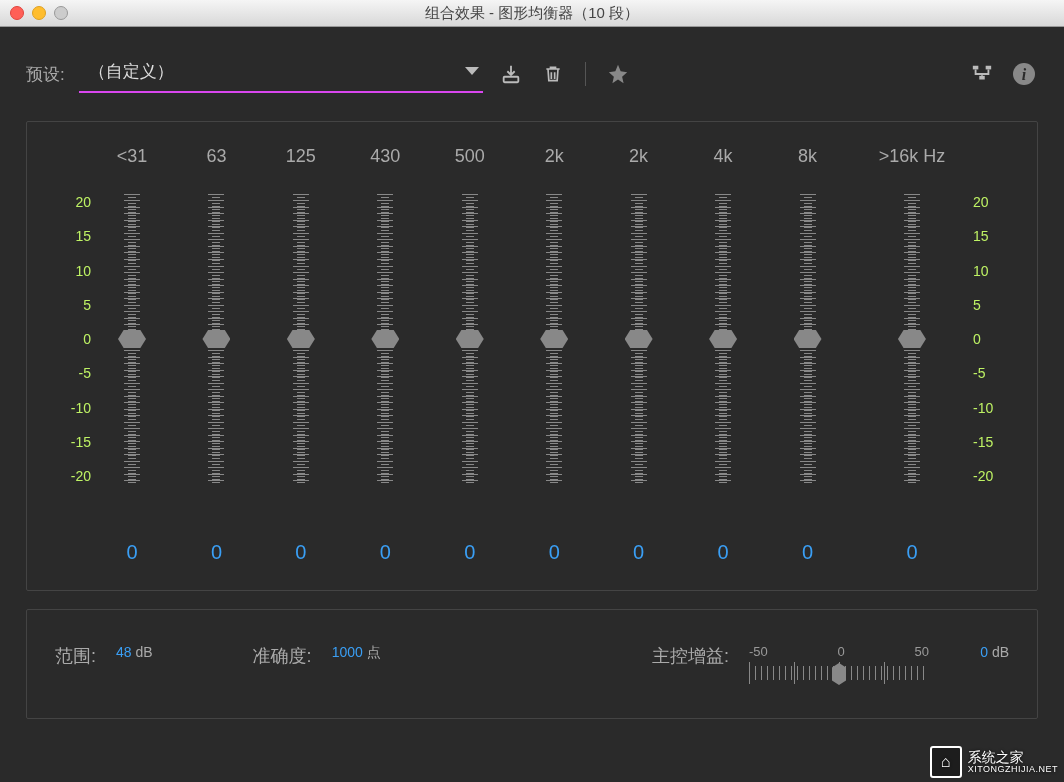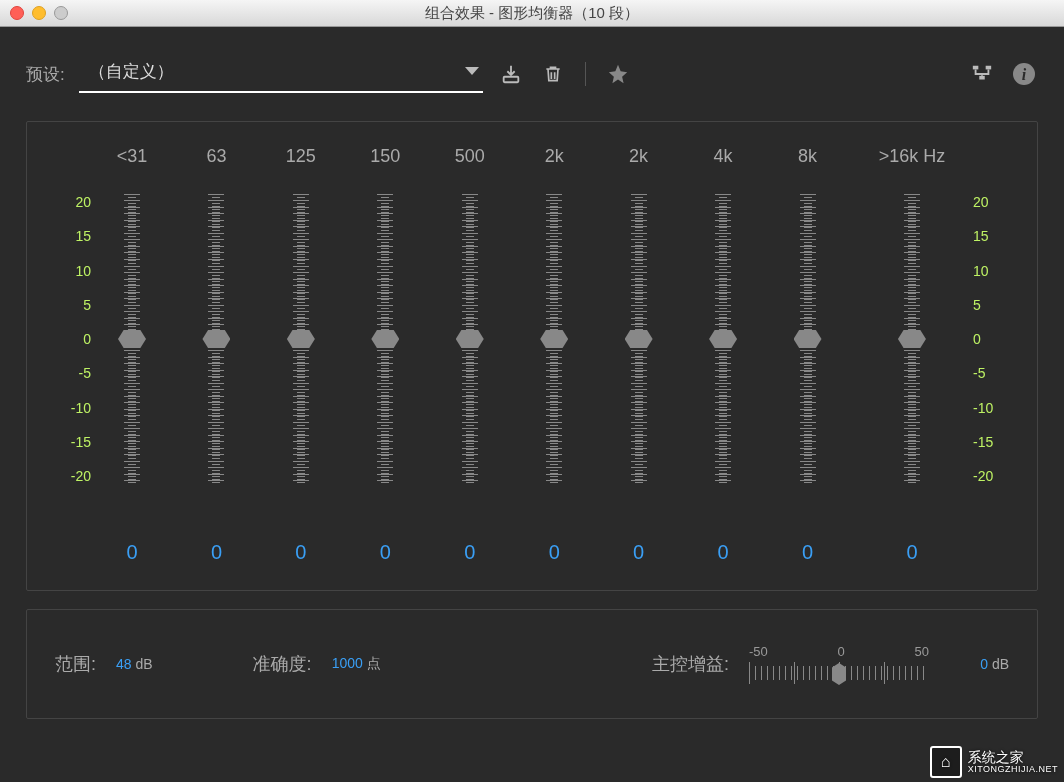--- a/index.html
+++ b/index.html
@@ -6,21 +6,21 @@
   .titlebar{height:26px;background:linear-gradient(#f5f5f5,#d8d8d8);display:flex;align-items:center;position:relative;border-bottom:1px solid #999}
   .traffic{display:flex;gap:8px;margin-left:10px}
   .tl{width:12px;height:12px;border-radius:50%}
   .tl.red{background:#ff5f57;border:1px solid #e0443e}
   .tl.yellow{background:#ffbd2e;border:1px solid #dea123}
   .tl.green{background:#ccc;border:1px solid #999}
   .wtitle{position:absolute;left:0;right:0;text-align:center;color:#444;font-size:15px}
   .content{background:#2a2a2a;padding:28px 26px}
   .toolbar{display:flex;align-items:center;gap:14px;margin-bottom:28px}
   .lbl{color:#aaa;font-size:17px}
-  .preset{flex:0 0 390px;height:32px;border-bottom:2px solid #ffffff;display:flex;align-items:center;justify-content:space-between;color:#ddd;font-size:17px;padding:0 4px 4px 10px;cursor:pointer}
+  .preset{flex:0 0 390px;height:32px;border-bottom:2px solid #d946ef;display:flex;align-items:center;justify-content:space-between;color:#ddd;font-size:17px;padding:0 4px 4px 10px;cursor:pointer}
   .chev-down{width:0;height:0;border-left:7px solid transparent;border-right:7px solid transparent;border-top:8px solid #bbb}
   .icon{color:#bbb;cursor:pointer;display:flex;align-items:center;justify-content:center;width:28px;height:28px}
   .spacer{flex:1}
   .sep{width:1px;height:24px;background:#555;margin:0 4px}
 
   .panel{border:1px solid #444;border-radius:2px;background:#2a2a2a}
   .eq-panel{padding:24px 28px 26px 28px;position:relative;height:470px;box-sizing:border-box}
 
   .bands{display:flex;justify-content:space-between;align-items:flex-start;position:absolute;left:70px;right:70px;top:24px}
   .band{width:70px;text-align:center}
@@ -37,21 +37,21 @@
   .thumb{position:absolute;top:50%;left:50%;transform:translate(-50%,-50%);width:28px;height:18px;background:#888;cursor:pointer;clip-path:polygon(20% 0,80% 0,100% 50%,80% 100%,20% 100%,0 50%)}
 
   .scale-left,.scale-right{position:absolute;top:72px;height:290px;display:flex;flex-direction:column;justify-content:space-between;font-size:14px;color:#bef264}
   .scale-left{left:34px;text-align:right;width:30px}
   .scale-right{right:34px;text-align:left;width:30px}
 
   .values-row{position:absolute;bottom:26px;left:70px;right:70px;display:flex;justify-content:space-between}
   .val{width:70px;text-align:center;color:#3a9ff5;font-size:20px;cursor:pointer}
   .last-val{width:110px}
 
-  .bottom-panel{margin-top:18px;padding:34px 28px;display:flex;align-items:center;gap:20px}
+  .bottom-panel{margin-top:18px;padding:34px 28px;display:flex;align-items:flex-start;gap:20px}
   .blue{color:#3a9ff5}
   .bp-lbl{font-size:18px;color:#aaa}
   .bp-val{font-size:14px}
 
   .hslider{position:relative;width:180px;height:40px}
   .hslider-ticks{position:absolute;top:0;left:0;right:0;display:flex;justify-content:space-between;font-size:13px;color:#999}
   .hslider-track{position:absolute;top:22px;left:0;right:0;height:14px;background:repeating-linear-gradient(to right,#888 0,#888 1px,transparent 1px,transparent 6px)}
   .hslider-track::before{content:"";position:absolute;top:-4px;height:22px;left:0;right:0;background:repeating-linear-gradient(to right,#888 0,#888 1px,transparent 1px,transparent 45px)}
   .hthumb{position:absolute;top:19px;left:50%;transform:translateX(-50%);width:14px;height:22px;background:#888;cursor:pointer;clip-path:polygon(0 20%,50% 0,100% 20%,100% 80%,50% 100%,0 80%)}
 
@@ -143,21 +143,21 @@
       <div class="band">
           <div class="band-label">&lt;31</div>
         </div>
       <div class="band">
           <div class="band-label">63</div>
         </div>
       <div class="band">
           <div class="band-label">125</div>
         </div>
       <div class="band">
-          <div class="band-label">150</div>
+          <div class="band-label">430</div>
         </div>
       <div class="band">
           <div class="band-label">500</div>
         </div>
       <div class="band">
           <div class="band-label">2k</div>
         </div>
       <div class="band">
           <div class="band-label">2k</div>
         </div>

